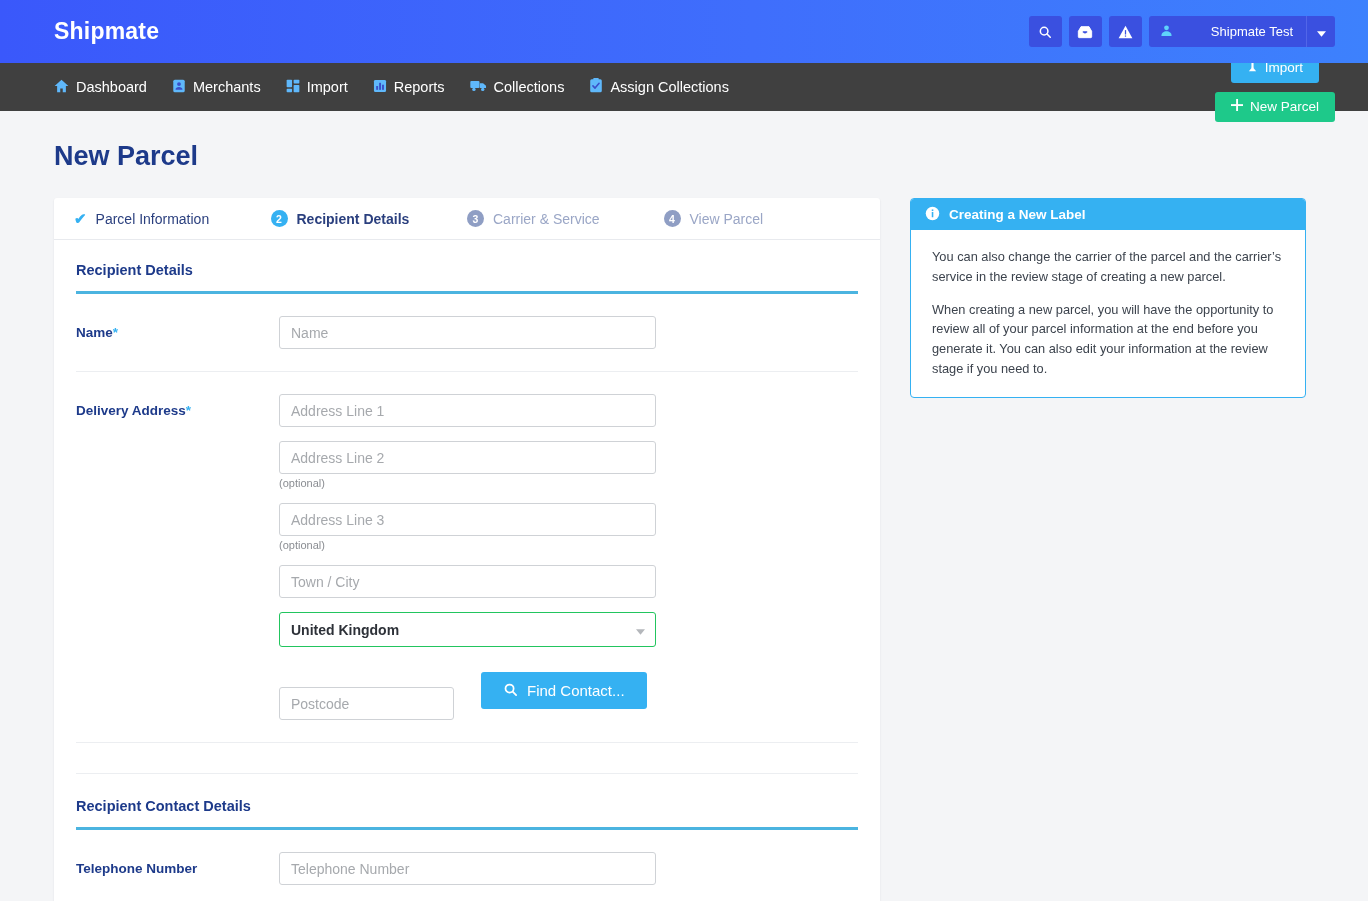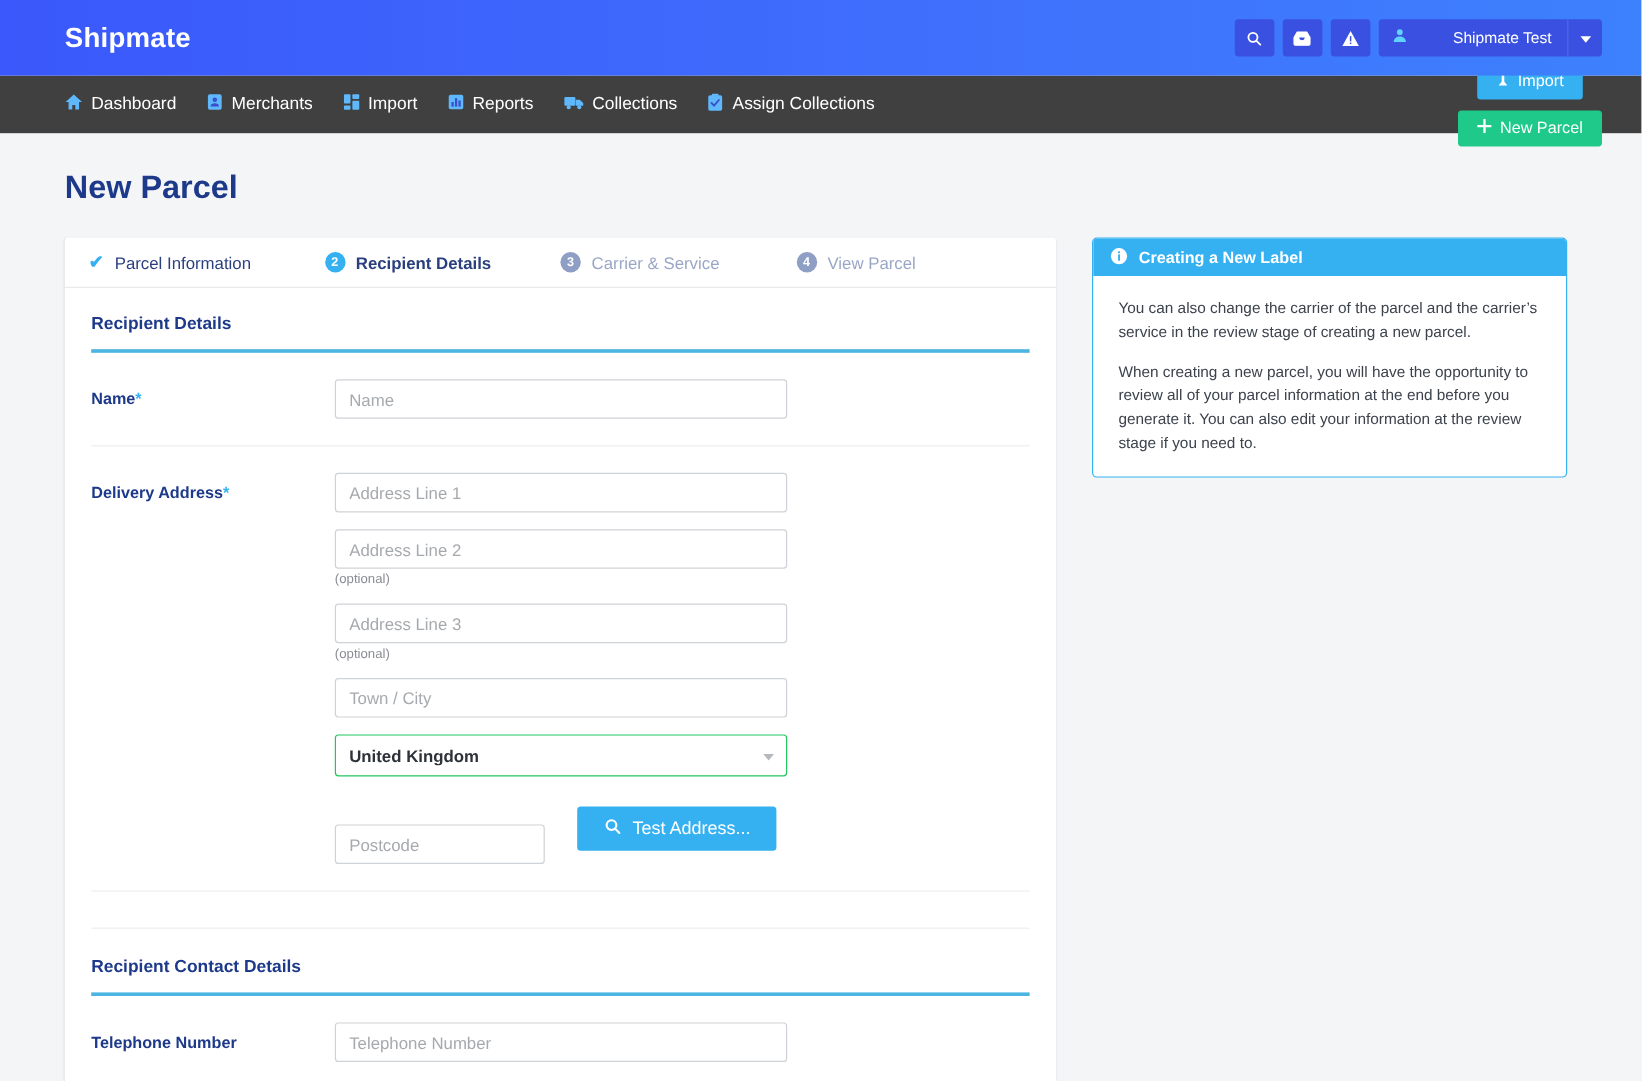--- a/index.html
+++ b/index.html
@@ -528,21 +528,21 @@
 
             <div class="postcode-row">
               <input class="inp short" type="text" placeholder="Postcode" style="">
               <button class="btn-find">
                 <span>
                   <svg width="15" height="15" viewBox="0 0 24 24" fill="none" stroke="#ffffff" stroke-width="2.8" stroke-linecap="round">
                     <circle cx="10.5" cy="10.5" r="6.5"></circle>
                       <line x1="15.5" y1="15.5" x2="21" y2="21"></line>
                   </svg>
                 </span>
-                <span>Test Address...</span>
+                <span>Find Contact...</span>
               </button>
             </div>
           </div>
         </div>
 
         <div class="divider"></div>
 
         <div class="section-head">Recipient Contact Details</div>
 
         <div class="field-row no-border">

